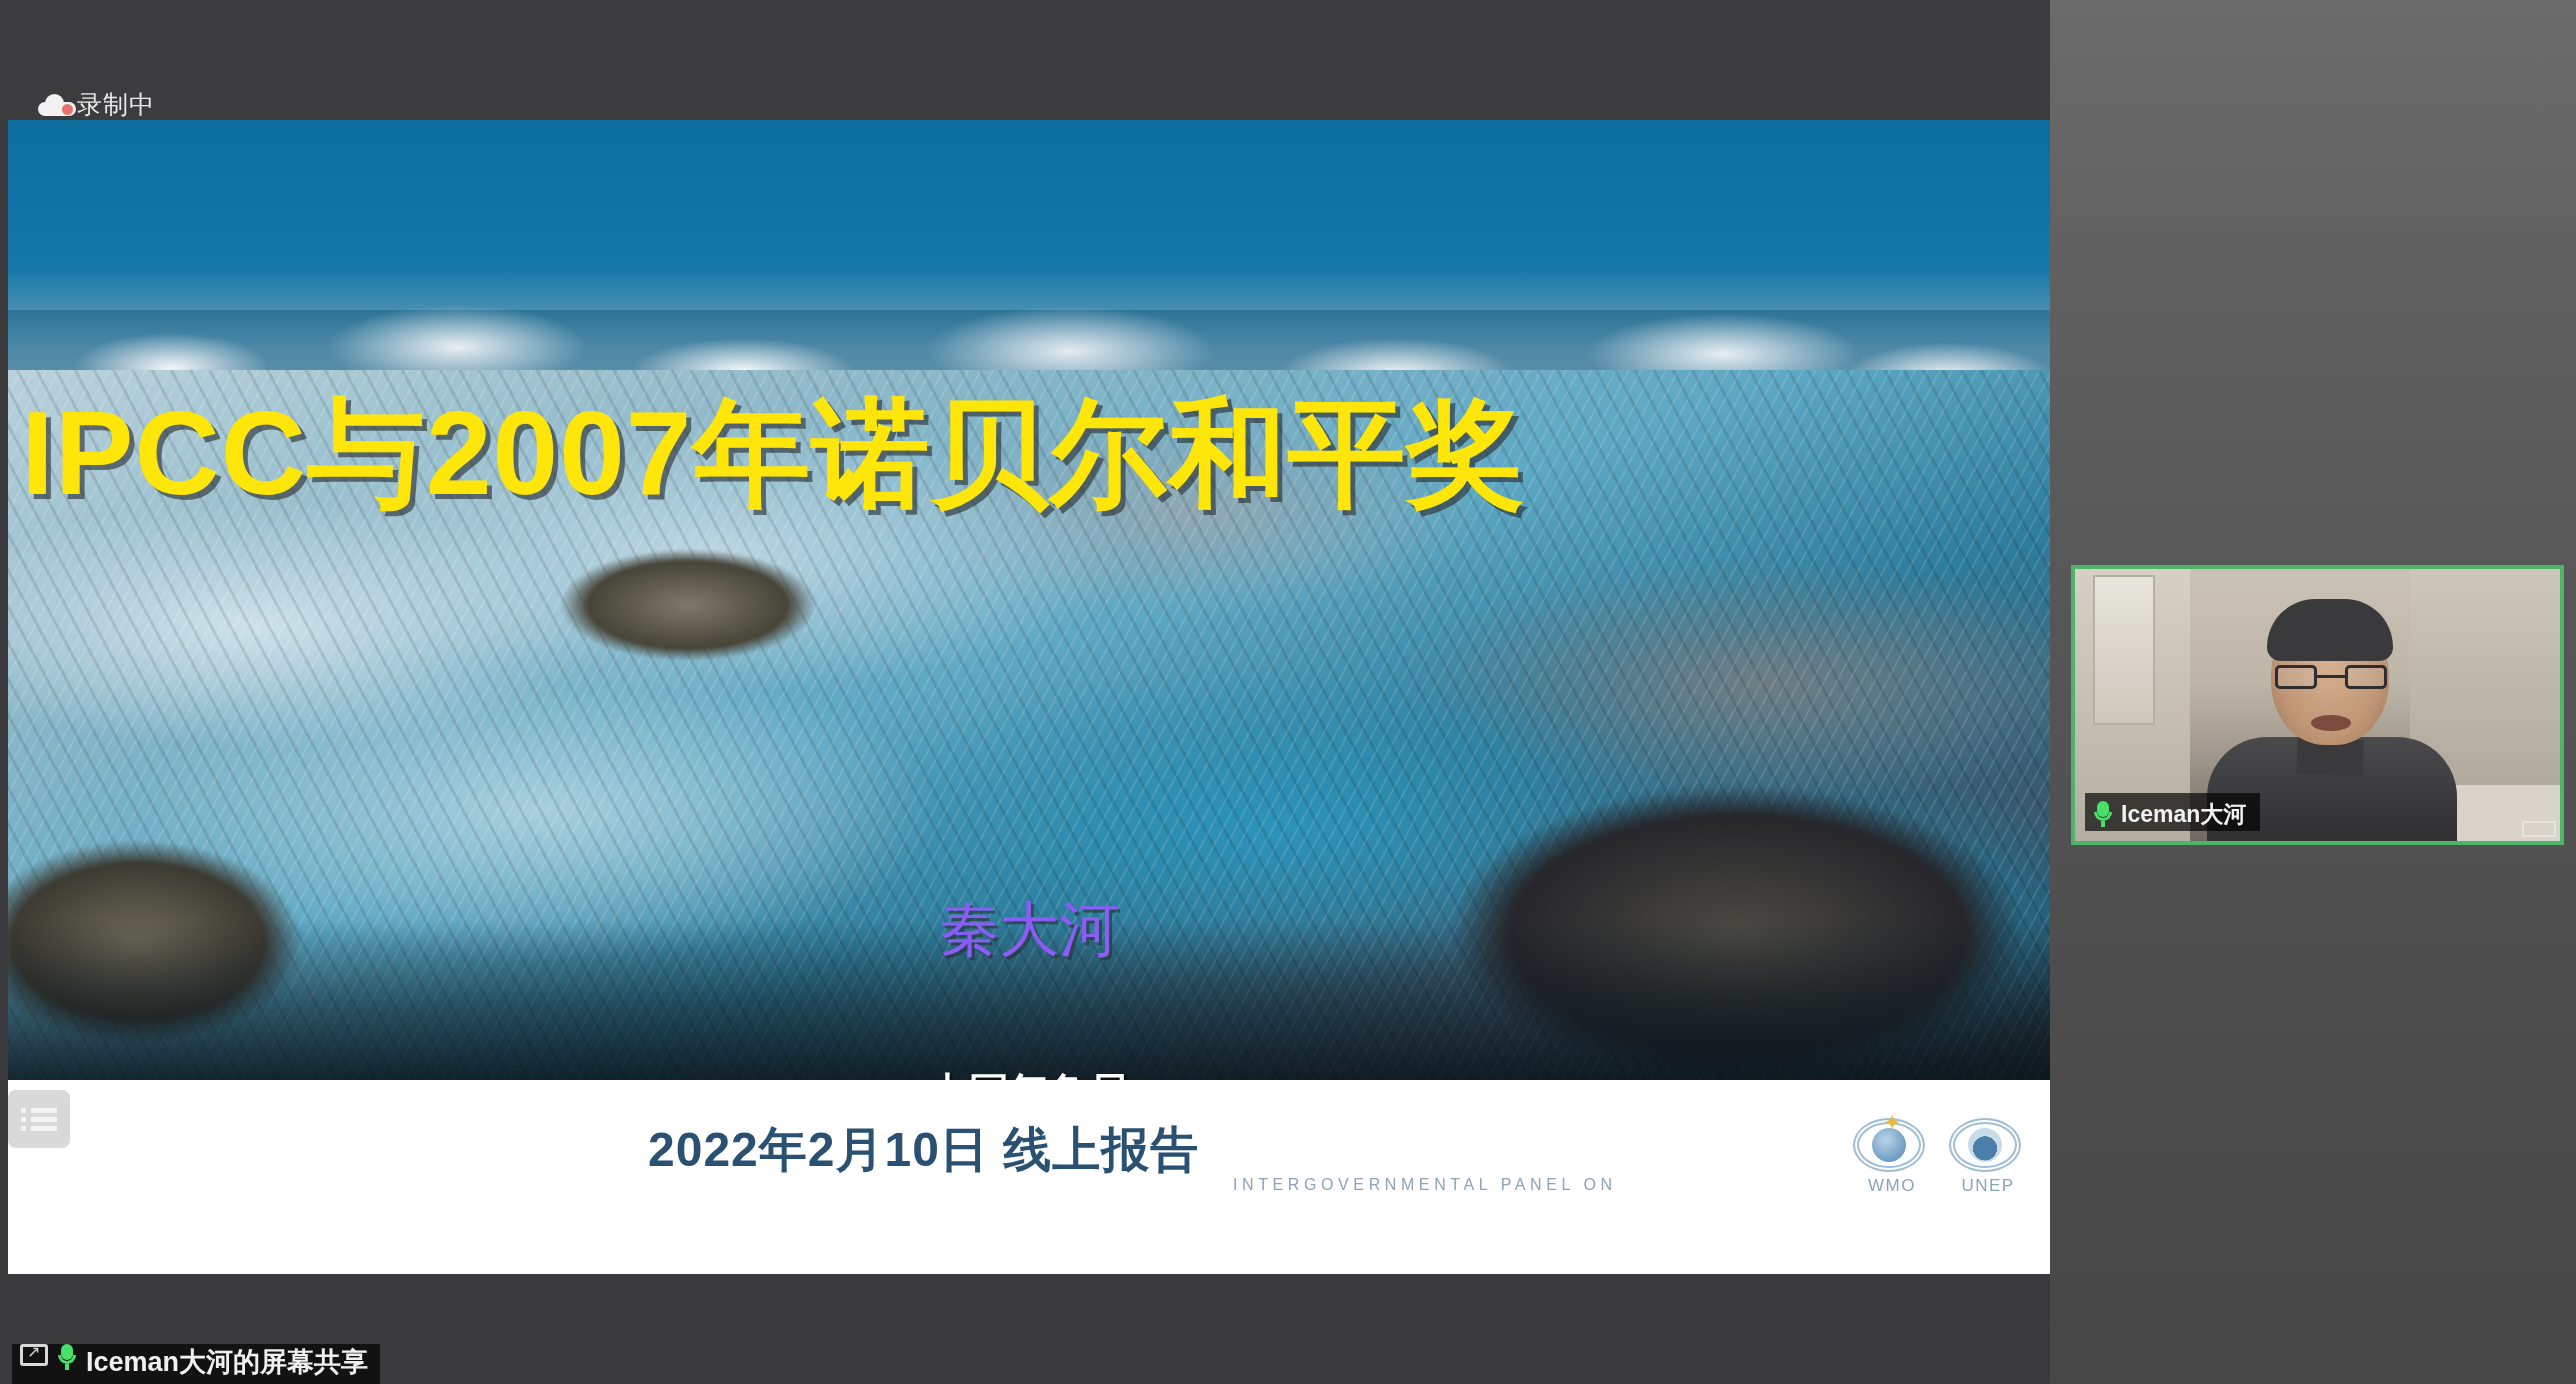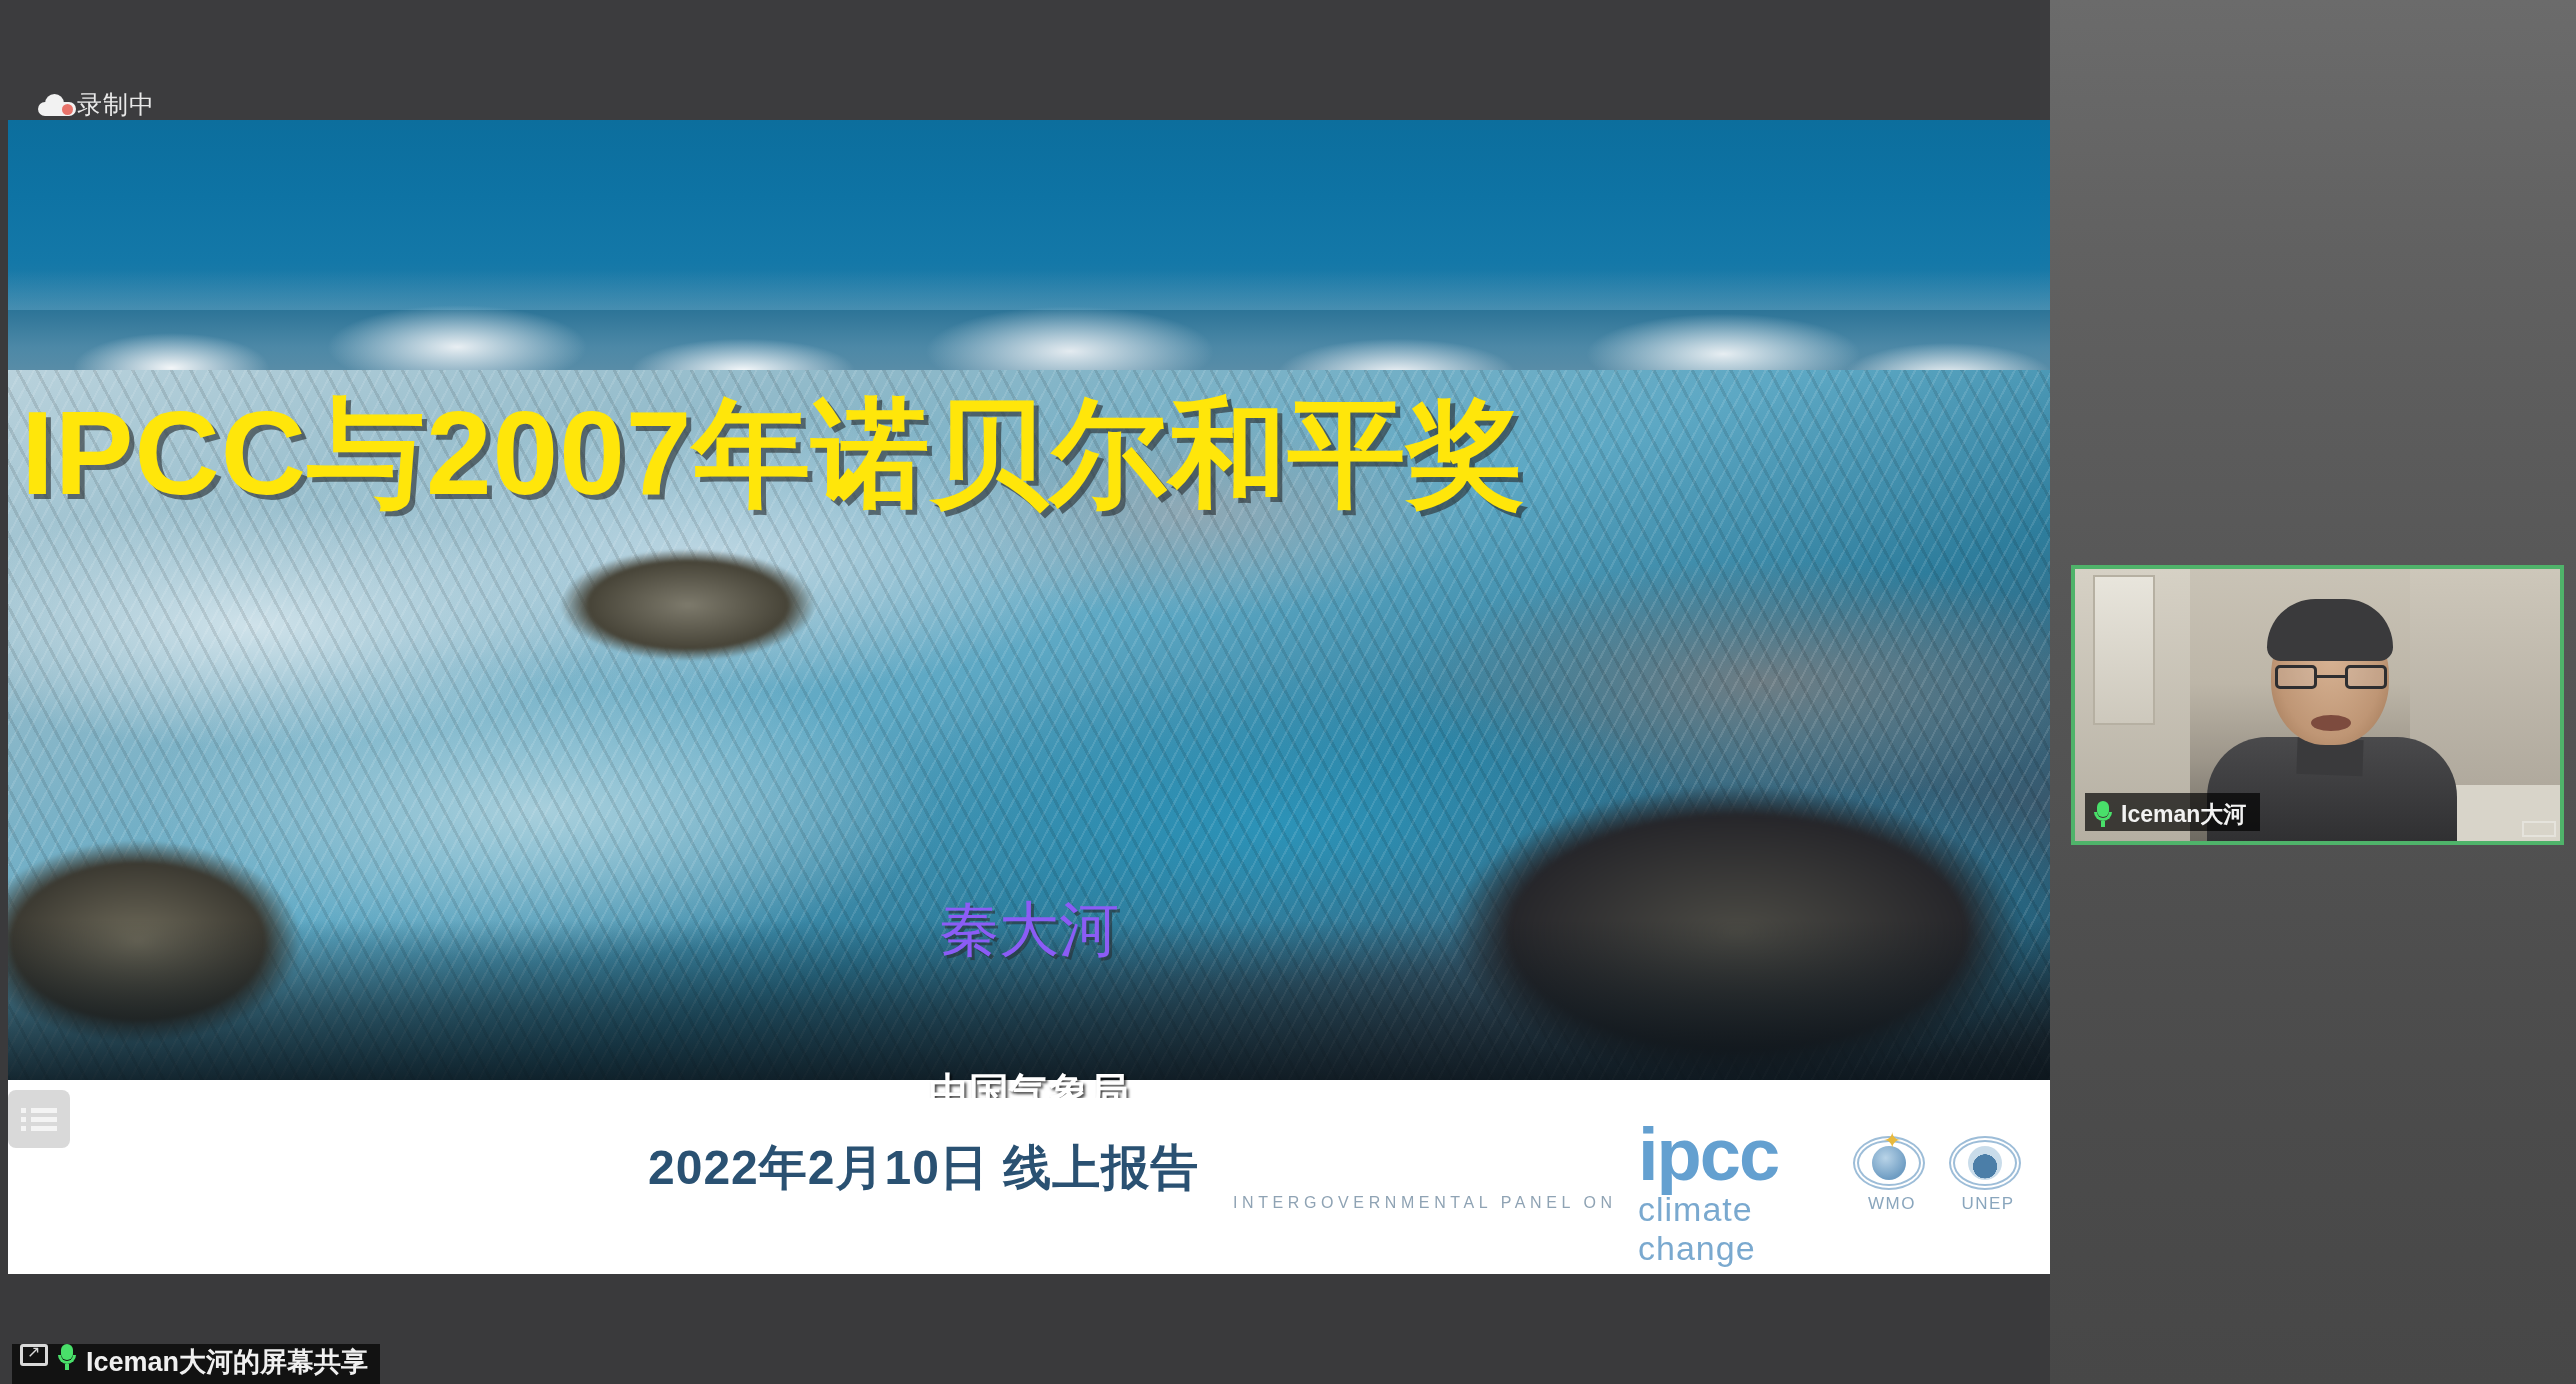--- a/index.html
+++ b/index.html
@@ -87,21 +87,21 @@
     text-shadow:5px 5px 0 rgba(40,45,48,.62); white-space:nowrap; }
   .slide-presenter{ position:absolute; left:0; top:770px; width:100%; text-align:center;
     font-size:60px; font-weight:normal; color:#8b5cf6; text-shadow:3px 3px 0 rgba(40,45,48,.6); }
   .slide-org1{ position:absolute; left:0; top:945px; width:100%; text-align:center;
     font-size:40px; font-weight:bold; color:#ffffff; text-shadow:2px 2px 3px rgba(0,0,0,.75); }
   .slide-org2{ position:absolute; left:0; top:1005px; width:100%; text-align:center;
     font-size:40px; font-weight:bold; color:#ffffff; text-shadow:2px 2px 3px rgba(0,0,0,.75); }
   .credit{ position:absolute; left:14px; top:1025px; font-size:17px; color:#dfe3e0;
     opacity:.85; letter-spacing:.3px; }
 
-  .slide-footer{ position:absolute; left:0; top:960px; width:2042px; height:194px; background:#fff;margin-top:18px; }
+  .slide-footer{ position:absolute; left:0; top:960px; width:2042px; height:194px; background:#fff; }
   .slide-date{ position:absolute; left:640px; top:38px; font-size:48px; font-weight:bold;
     color:#2a5172; letter-spacing:1px; }
   .ipcc-logo{ position:absolute; left:1630px; top:20px; width:200px; height:120px; }
   .ipcc-word{ position:absolute; left:0; top:0; font-size:74px; font-weight:bold; color:#64a0d0;
     letter-spacing:-2px; line-height:1; }
   .ipcc-sub{ position:absolute; left:0; top:72px; font-size:34px; color:#7aa9cf; letter-spacing:1px; }
   .ipcc-tag{ position:absolute; left:1225px; top:96px; font-size:16px; color:#8fa3b4;
     letter-spacing:4.6px; }
   .emblems{ position:absolute; left:1845px; top:38px; width:180px; height:100px; display:flex; gap:18px; }
   .emblem{ width:78px; text-align:center; }
@@ -200,24 +200,20 @@
     <div class="slide-presenter">秦大河</div>
     <div class="slide-org1">中国气象局</div>
     <div class="slide-org2">中国科学院冰冻圈科学国家重点实验室</div>
     <div class="credit">© Yann Arthus Bertrand / Altitude</div>
 
     <div class="slide-footer">
       <div class="slide-date">2022年2月10日  线上报告</div>
 
       <div class="ipcc-tag">INTERGOVERNMENTAL PANEL ON</div>
 
-      <div class="ipcc-logo">
-        <div class="ipcc-word">ipcc</div>
-        <div class="ipcc-sub">climate change</div>
-      </div>
 
       <div class="emblems">
         <div class="emblem">
           <div class="ring">
               <span class="star">✦</span>
               <div class="inner"></div>
             </div>
           <div class="elabel">WMO</div>
         </div>
         <div class="emblem">

